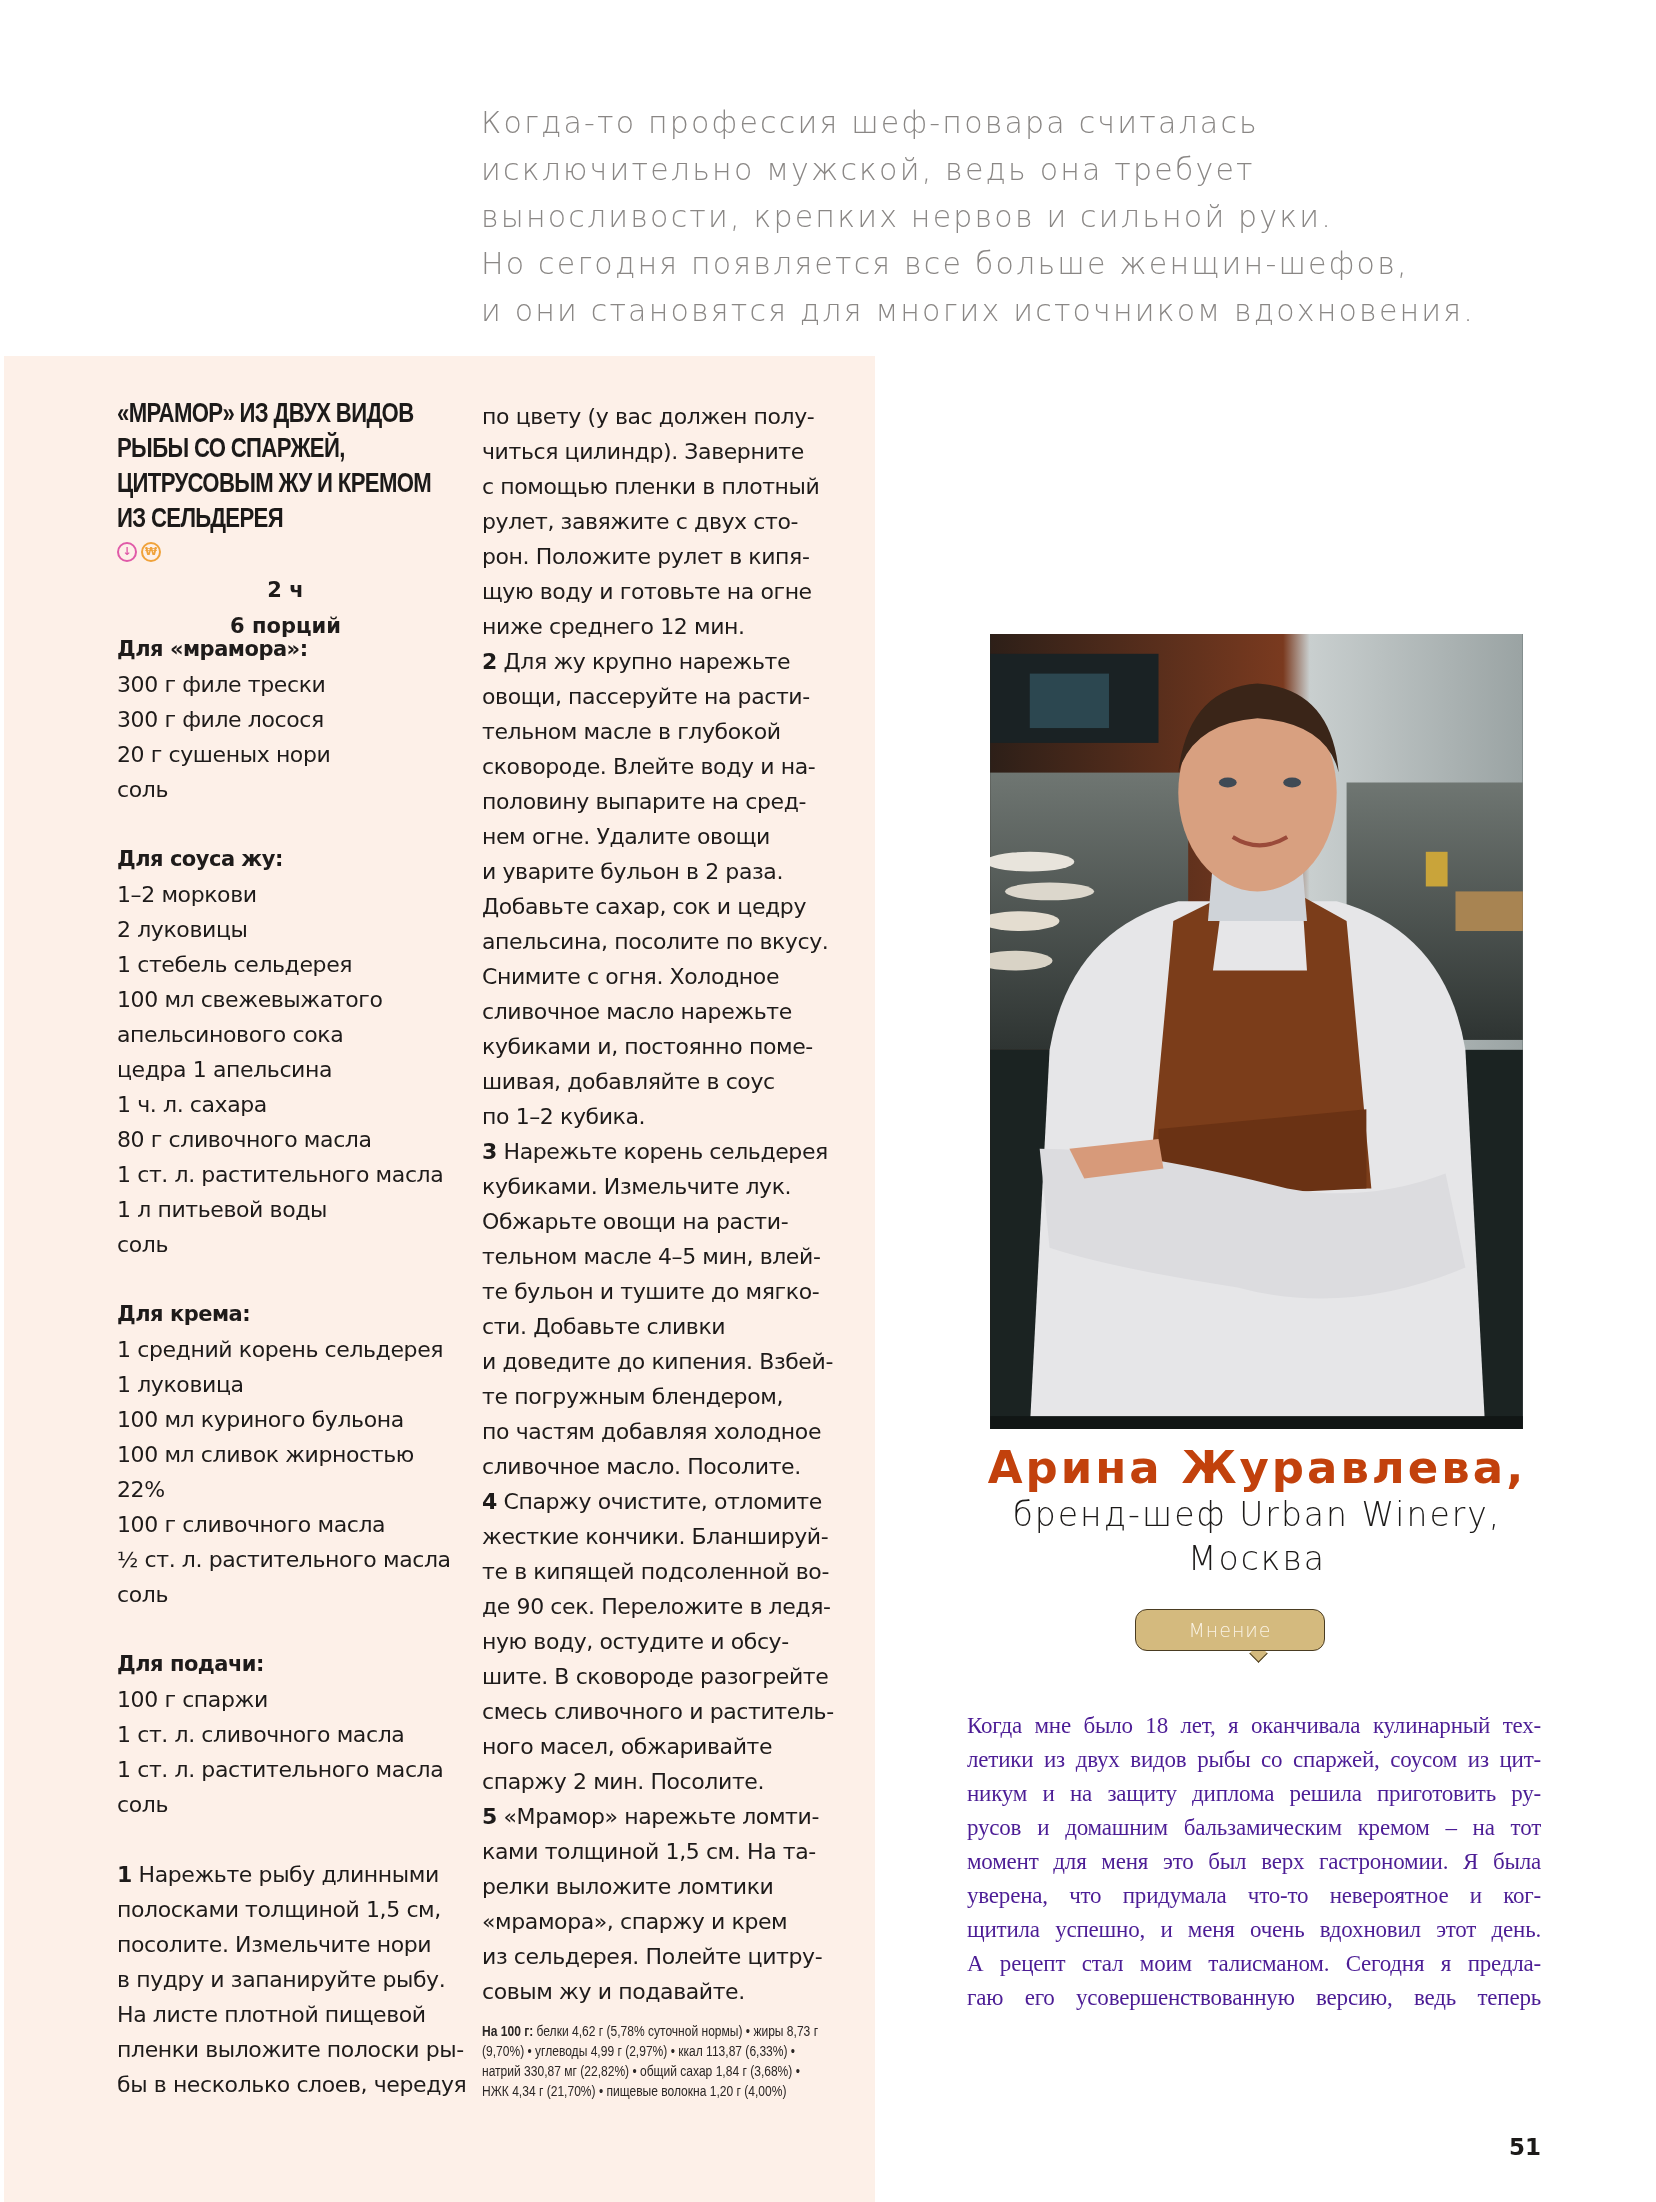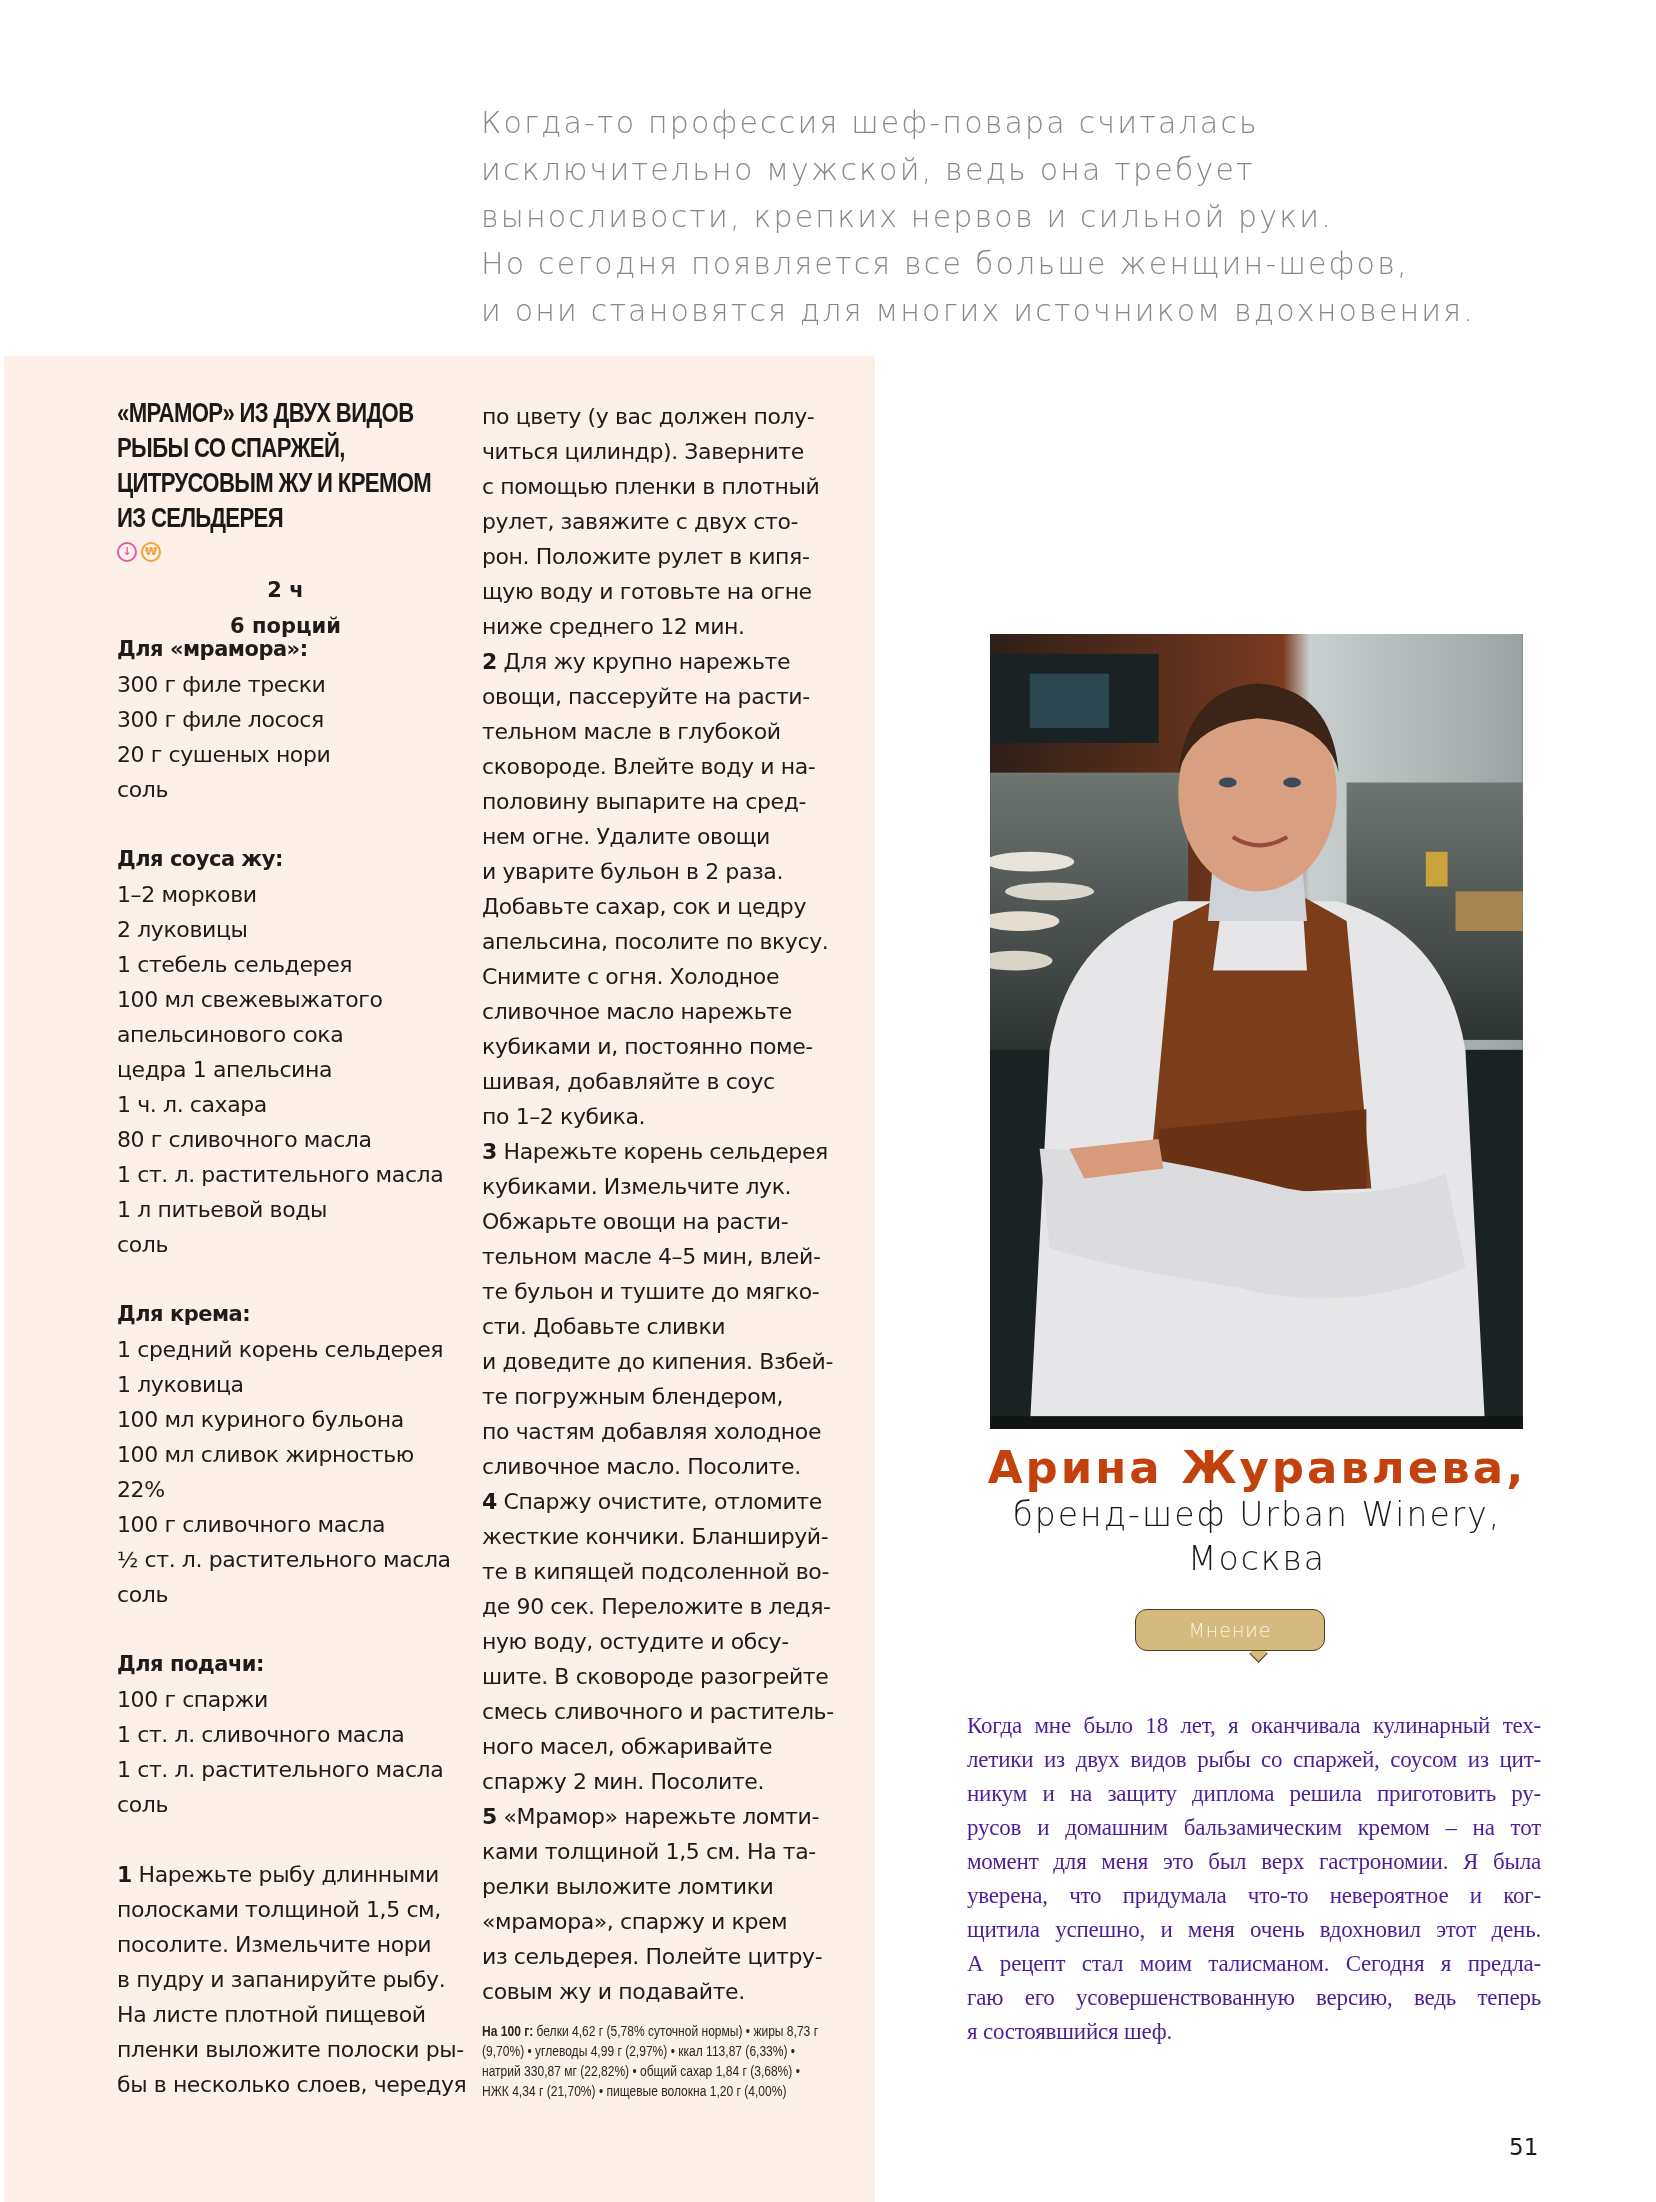--- a/index.html
+++ b/index.html
@@ -71,21 +71,21 @@
     transform: rotate(45deg); transform-origin: center;
   }
   .quote {
     position: absolute; left: 967px; top: 1709px; width: 574px;
     font-family: "Liberation Serif", serif; font-size: 23px; line-height: 34px;
     color: #4c1d95; letter-spacing: -0.2px;
   }
   .quote div { white-space: nowrap; text-align: justify; text-align-last: justify; }
   .quote div.last { text-align-last: left; }
   .page-num {
-    position: absolute; left: 1509px; top: 2134px; font-size: 23px; font-weight: 400; color: #1c1a19;
+    position: absolute; left: 1509px; top: 2134px; font-size: 23px; font-weight: 700; color: #1c1a19;
   }
 </style>
 </head>
 <body>
 
 <div class="lead">
   <div>Когда-то профессия шеф-повара считалась</div>
   <div>исключительно мужской, ведь она требует</div>
   <div>выносливости, крепких нервов и сильной руки.</div>
   <div>Но сегодня появляется все больше женщин-шефов,</div>
@@ -295,17 +295,16 @@
 <div class="quote">
   <div>Когда мне было 18 лет, я оканчивала кулинарный тех-</div>
   <div>летики из двух видов рыбы со спаржей, соусом из цит-</div>
   <div>никум и на защиту диплома решила приготовить ру-</div>
   <div>русов и домашним бальзамическим кремом – на тот</div>
   <div>момент для меня это был верх гастрономии. Я была</div>
   <div>уверена, что придумала что-то невероятное и ког-</div>
   <div>щитила успешно, и меня очень вдохновил этот день.</div>
   <div>А рецепт стал моим талисманом. Сегодня я предла-</div>
   <div>гаю его усовершенствованную версию, ведь теперь</div>
-  <div class="last">я состоявшийся шеф.</div>
 </div>
 
 <div class="page-num">51</div>
 
 
 </body></html>

